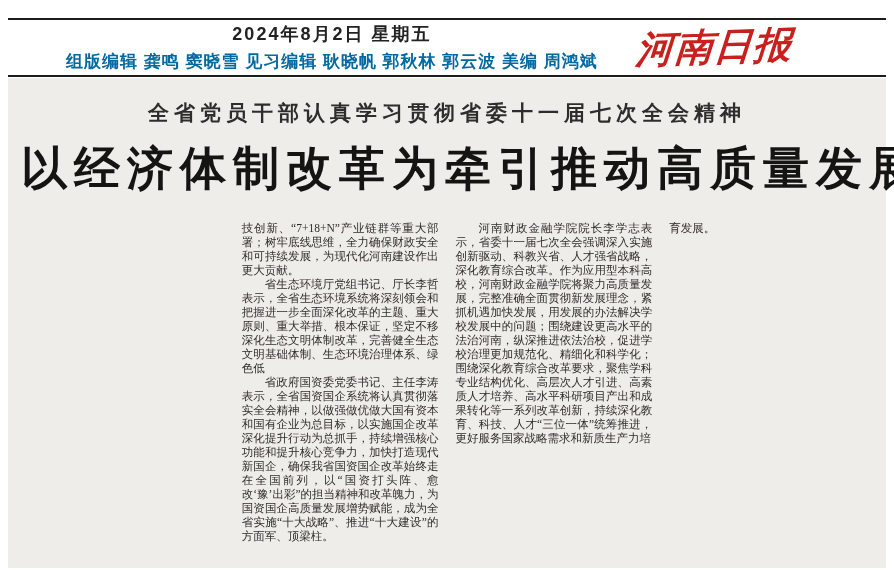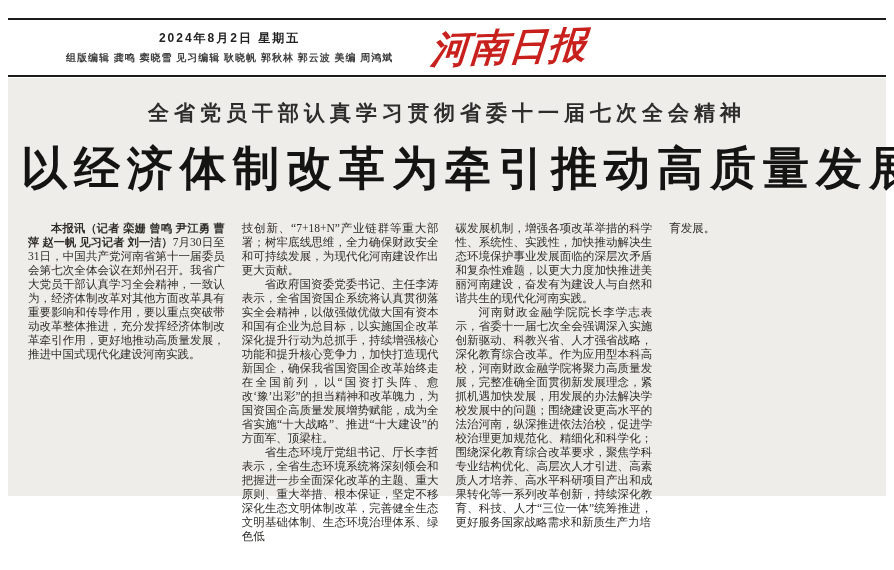--- a/index.html
+++ b/index.html
@@ -17,24 +17,24 @@
     margin: 0 8px;
     border-top: 2px solid #1c1c1c;
     border-bottom: 2px solid #1c1c1c;
     height: 59px;
     display: flex;
     align-items: center;
     font-family: "Liberation Sans", "DejaVu Sans", sans-serif;
   }
   .header-left { margin-left: 58px; text-align: center; }
   .pub-date {
-    font-size: 12px; font-weight: 700; color: #222;
+    font-size: 18px; font-weight: 700; color: #222;
     letter-spacing: 2px; margin-bottom: 4px;
   }
-  .editors { font-size: 10px; font-weight: 700; color: #404040; letter-spacing: 1px; }
+  .editors { font-size: 17px; font-weight: 700; color: #0369a1; letter-spacing: 1px; }
   .masthead {
     margin-left: 38px;
     font-family: "Liberation Serif", "DejaVu Serif", serif;
     font-size: 38px; font-weight: 900; font-style: italic;
     transform: skewX(-6deg) rotate(-2deg);
     letter-spacing: 1px;
     white-space: nowrap;
   }
   .section-group { display: flex; align-items: center; margin-left: 20px; }
   .section-title {
@@ -42,21 +42,21 @@
   }
   .section-divider { width: 2px; height: 34px; background: #1a1a1a; margin: 0 13px; }
   .page-number {
     font-size: 40px; font-weight: 400; color: #1f1f1f;
     font-family: "Liberation Sans", "DejaVu Sans", sans-serif;
     letter-spacing: 1px;
   }
   
   .sheet {
     margin: 1px 8px 0 8px;
-    height: 418px;
+    height: 490px;
     background: #efedea;
     padding: 17px 13px 0 13px;
   }
   .kicker {
     text-align: center;
     font-size: 21px; font-weight: 700; color: #2e2d2c;
     letter-spacing: 5px;
     margin-top: 4px;
   }
   .headline {
@@ -99,31 +99,29 @@
       <div class="masthead" style="color: rgb(200, 32, 29);">河南日报</div>
     </div>
   </div>
 
   <div class="sheet">
     <div class="kicker">全省党员干部认真学习贯彻省委十一届七次全会精神</div>
     <div class="headline">以经济体制改革为牵引推动高质量发展</div>
 
     <div class="columns">
       <div class="col">
-        <p class="para"><span class="lead-bold">本报讯（记者 栾姗 曾鸣 尹江勇 曹萍 赵一帆 见习记者 刘一洁）</span><span>7月30日至31日，中国共产党河南省第十一届委员会第七次全体会议在郑州召开。我省广大党员干部认真学习全会精神，一致认为，经济体制改革对其他方面改革具有重要影响和传导作用，要以重点突破带动改革整体推进，充分发挥经济体制改革牵引作用，更好地推动高质量发展，推进中国式现代化建设河南实践。</span></p>
       </div>
 
       <div class="col">
         <p class="cont">技创新、“7+18+N”产业链群等重大部署；树牢底线思维，全力确保财政安全和可持续发展，为现代化河南建设作出更大贡献。</p>
+        <p class="para">省生态环境厅党组书记、厅长李哲表示，全省生态环境系统将深刻领会和把握进一步全面深化改革的主题、重大原则、重大举措、根本保证，坚定不移深化生态文明体制改革，完善健全生态文明基础体制、生态环境治理体系、绿色低</p>
         <p class="para">省政府国资委党委书记、主任李涛表示，全省国资国企系统将认真贯彻落实全会精神，以做强做优做大国有资本和国有企业为总目标，以实施国企改革深化提升行动为总抓手，持续增强核心功能和提升核心竞争力，加快打造现代新国企，确保我省国资国企改革始终走在全国前列，以“国资打头阵、愈改‘豫’出彩”的担当精神和改革魄力，为国资国企高质量发展增势赋能，成为全省实施“十大战略”、推进“十大建设”的方面军、顶梁柱。</p>
-        <p class="para">省生态环境厅党组书记、厅长李哲表示，全省生态环境系统将深刻领会和把握进一步全面深化改革的主题、重大原则、重大举措、根本保证，坚定不移深化生态文明体制改革，完善健全生态文明基础体制、生态环境治理体系、绿色低</p>
       </div>
 
       <div class="col">
-        <p class="cont">碳发展机制，增强各项改革举措的科学性、系统性、实践性，加快推动解决生态环境保护事业发展面临的深层次矛盾和复杂性难题，以更大力度加快推进美丽河南建设，奋发有为建设人与自然和谐共生的现代化河南实践。</p>
         <p class="para">河南财政金融学院院长李学志表示，省委十一届七次全会强调深入实施创新驱动、科教兴省、人才强省战略，深化教育综合改革。作为应用型本科高校，河南财政金融学院将聚力高质量发展，完整准确全面贯彻新发展理念，紧抓机遇加快发展，用发展的办法解决学校发展中的问题；围绕建设更高水平的法治河南，纵深推进依法治校，促进学校治理更加规范化、精细化和科学化；围绕深化教育综合改革要求，聚焦学科专业结构优化、高层次人才引进、高素质人才培养、高水平科研项目产出和成果转化等一系列改革创新，持续深化教育、科技、人才“三位一体”统筹推进，更好服务国家战略需求和新质生产力培</p>
       </div>
 
       <div class="col">
         <p class="cont">育发展。</p>
       </div>
     </div>
   </div>
 
 </div>

